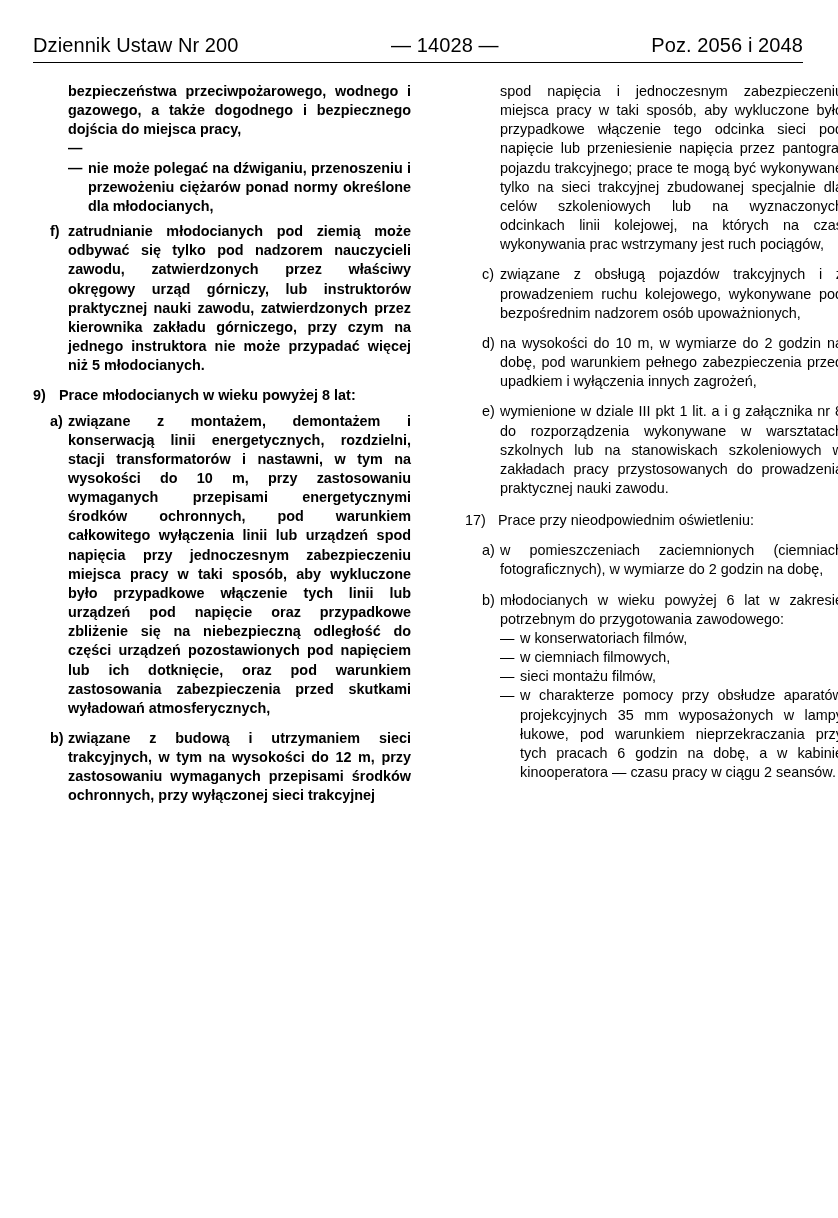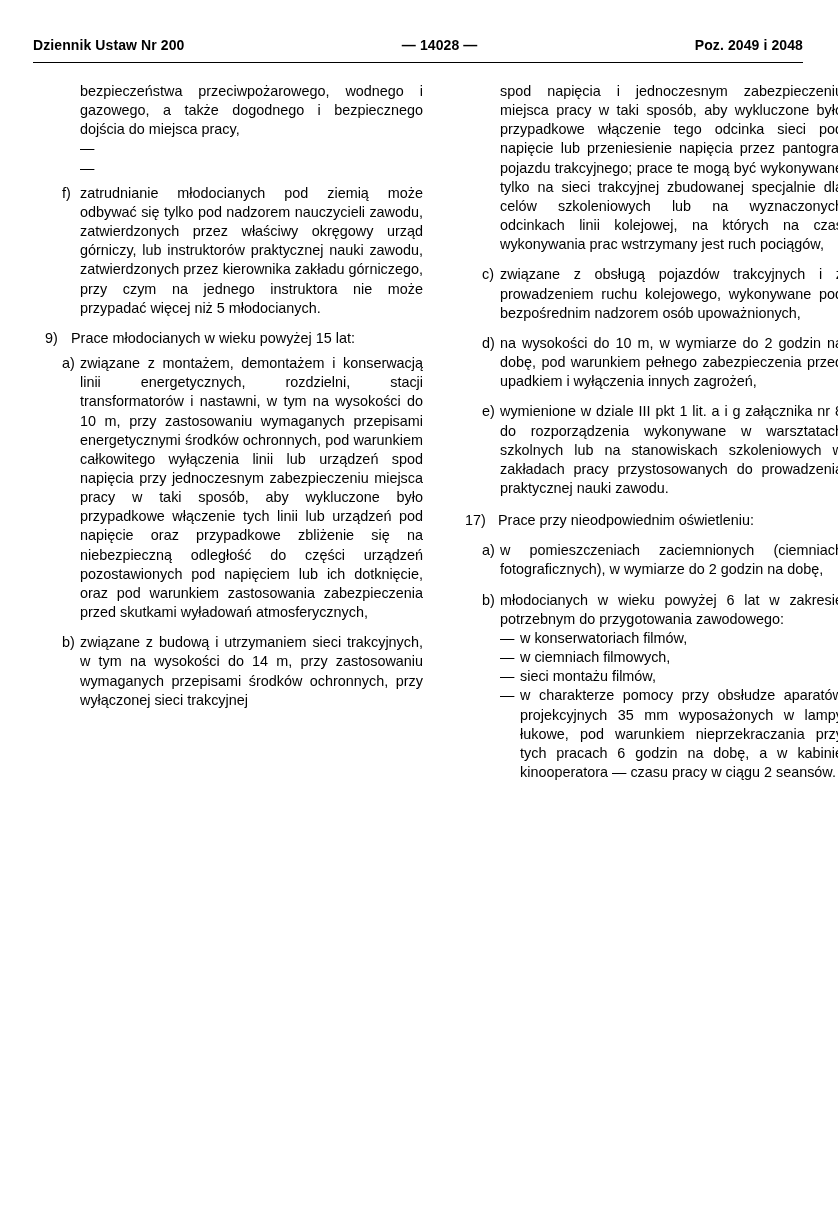--- a/index.html
+++ b/index.html
@@ -21,43 +21,43 @@
   .page-header {
     position: absolute;
     left: 33px;
     top: 36px;
     width: 770px;
     height: 26px;
     border-bottom: 1.6px solid #000;
     display: flex;
     align-items: flex-start;
     justify-content: space-between;
-    font-size: 14px;
-    font-weight: 700;
+    font-size: 20px;
+    font-weight: 400;
     letter-spacing: 0.1px;
     line-height: 18px;
     white-space: nowrap;
   }
   .page-header .hdr-left  { flex: 0 0 auto; }
   .page-header .hdr-center{ flex: 1 1 auto; text-align: center; }
   .page-header .hdr-right { flex: 0 0 auto; }
 
   
   .columns {
     position: absolute;
     left: 33px;
     top: 82px;
     width: 770px;
   }
   .col {
     position: absolute;
     top: 0;
     width: 378px;
   }
-  .col-left  { left: 12px; }
+  .col-left  { left: 0; font-weight: bold; }
   .col-right { left: 392px; margin-left: 40px; }
 
   
   .blk {
     font-size: 14.4px;
     line-height: 19.15px;
     text-align: justify;
     text-justify: inter-word;
     hyphens: none;
     margin: 0;
@@ -106,63 +106,64 @@
   .gap-sm { height: 6px; }
   .gap-md { height: 11px; }
   .gap-lg { height: 13px; }
 </style>
 </head>
 <body>
 
 <div class="page-header">
   <span class="hdr-left">Dziennik Ustaw Nr 200</span>
   <span class="hdr-center">— 14028 —</span>
-  <span class="hdr-right">Poz. 2049 i 2048</span>
+  <span class="hdr-right">Poz. 2056 i 2048</span>
 </div>
 
 <div class="columns">
 
   <div class="col col-left">
 
     <div class="blk cont">bezpieczeństwa przeciwpożarowego, wodnego i gazowego, a także dogodnego i bezpiecznego dojścia do miejsca pracy,</div>
 
     <div class="blk row row-dash">
       <span class="marker">—</span>
     </div>
 
     <div class="blk row row-dash">
       <span class="marker">—</span>
+      <span class="body">nie może polegać na dźwiganiu, przenoszeniu i przewożeniu ciężarów ponad normy określone dla młodocianych,</span>
     </div>
 
     <div class="gap-sm"></div>
 
     <div class="blk row row-let">
       <span class="marker">f)</span>
       <span class="body">zatrudnianie młodocianych pod ziemią może odbywać się tylko pod nadzorem nauczycieli zawodu, zatwierdzonych przez właściwy okręgowy urząd górniczy, lub instruktorów praktycznej nauki zawodu, zatwierdzonych przez kierownika zakładu górniczego, przy czym na jednego instruktora nie może przypadać więcej niż 5 młodocianych.</span>
     </div>
 
     <div class="gap-md"></div>
 
     <div class="blk row row-num">
       <span class="marker">9)</span>
-      <span class="body">Prace młodocianych w wieku powyżej 15 lat:</span>
+      <span class="body">Prace młodocianych w wieku powyżej 8 lat:</span>
     </div>
 
     <div class="gap-sm"></div>
 
     <div class="blk row row-let">
       <span class="marker">a)</span>
       <span class="body">związane z montażem, demontażem i konserwacją linii energetycznych, rozdzielni, stacji transformatorów i nastawni, w tym na wysokości do 10 m, przy zastosowaniu wymaganych przepisami energetycznymi środków ochronnych, pod warunkiem całkowitego wyłączenia linii lub urządzeń spod napięcia przy jednoczesnym zabezpieczeniu miejsca pracy w taki sposób, aby wykluczone było przypadkowe włączenie tych linii lub urządzeń pod napięcie oraz przypadkowe zbliżenie się na niebezpieczną odległość do części urządzeń pozostawionych pod napięciem lub ich dotknięcie, oraz pod warunkiem zastosowania zabezpieczenia przed skutkami wyładowań atmosferycznych,</span>
     </div>
 
     <div class="gap-md"></div>
 
     <div class="blk row row-let">
       <span class="marker">b)</span>
-      <span class="body">związane z budową i utrzymaniem sieci trakcyjnych, w tym na wysokości do 14 m, przy zastosowaniu wymaganych przepisami środków ochronnych, przy wyłączonej sieci trakcyjnej</span>
+      <span class="body">związane z budową i utrzymaniem sieci trakcyjnych, w tym na wysokości do 12 m, przy zastosowaniu wymaganych przepisami środków ochronnych, przy wyłączonej sieci trakcyjnej</span>
     </div>
 
   </div>
 
   <div class="col col-right">
 
     <div class="blk cont">spod napięcia i jednoczesnym zabezpieczeniu miejsca pracy w taki sposób, aby wykluczone było przypadkowe włączenie tego odcinka sieci pod napięcie lub przeniesienie napięcia przez pantograf pojazdu trakcyjnego; prace te mogą być wykonywane tylko na sieci trakcyjnej zbudowanej specjalnie dla celów szkoleniowych lub na wyznaczonych odcinkach linii kolejowej, na których na czas wykonywania prac wstrzymany jest ruch pociągów,</div>
 
     <div class="gap-md"></div>
 

